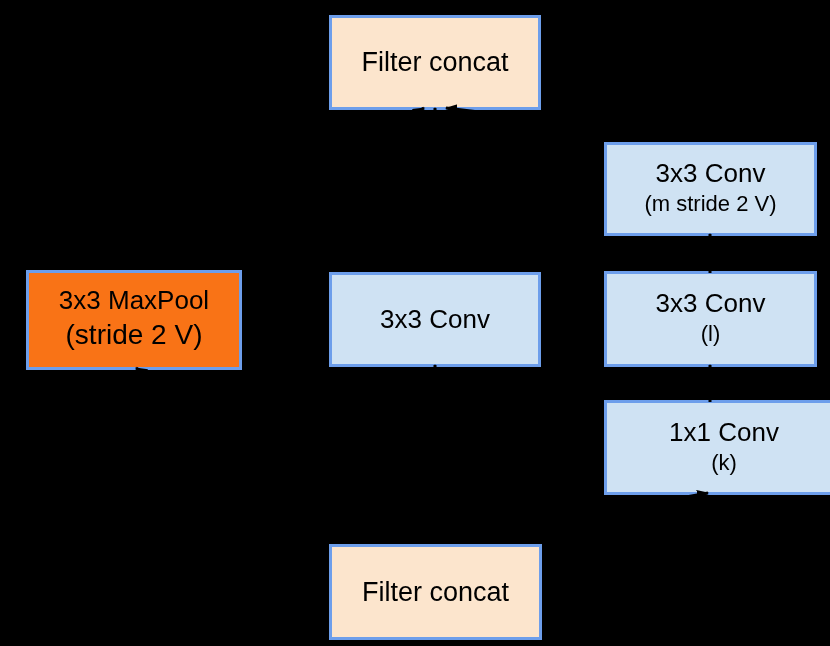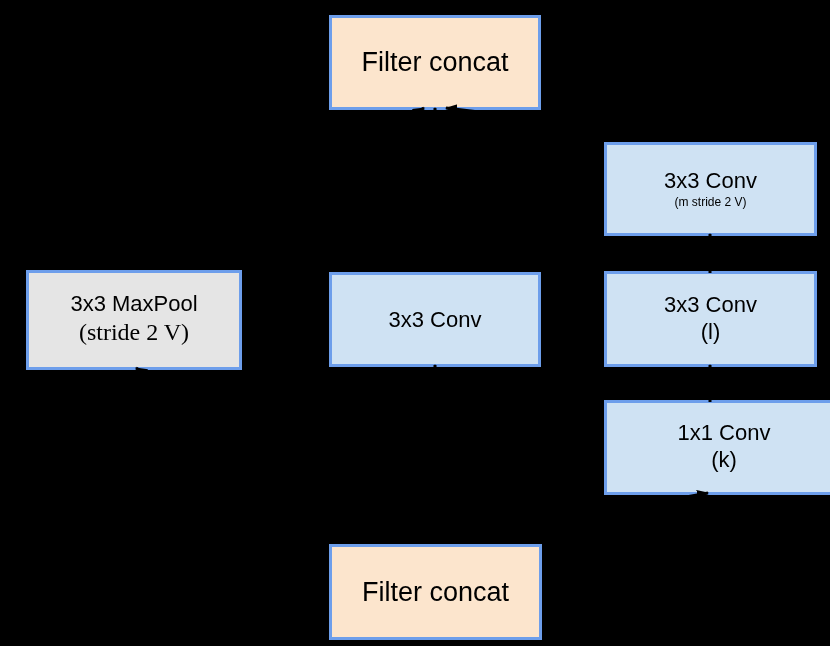--- a/index.html
+++ b/index.html
@@ -22,23 +22,23 @@
     box-sizing: border-box;
     border: 3px solid #6d9eeb;
     display: flex;
     flex-direction: column;
     align-items: center;
     justify-content: center;
     text-align: center;
     color: #000;
     z-index: 1;
   }
-  .node .label1 { font-size: 22px; line-height: 1.15; }
-  .node .label2 { font-size: 12px; line-height: 1.35; }
-  .node .label2.big { font-size: 24px; font-family: Liberation Serif, serif; }
+  .node .label1 { font-size: 26px; line-height: 1.15; }
+  .node .label2 { font-size: 22px; line-height: 1.35; }
+  .node .label2.big { font-size: 28px; }
   .node .label2.mid { font-size: 22px; }
   .node.concat { font-size: 27px; }
 
   #n-filter_concat_top    { left: 321px; top: 15px;  width: 212px; height: 95px; }
   #n-conv_m               { left: 596px; top: 142px; width: 213px; height: 94px; }
   #n-maxpool              { left: 18px;  top: 270px; width: 216px; height: 100px; }
   #n-conv_n               { left: 321px; top: 272px; width: 212px; height: 95px; }
   #n-conv_l               { left: 596px; top: 271px; width: 213px; height: 96px; }
   #n-conv_k               { left: 596px; top: 400px; width: 240px; height: 95px; }
   #n-filter_concat_bottom { left: 321px; top: 544px; width: 213px; height: 96px; }
@@ -60,21 +60,21 @@
 
   <div class="node concat" id="n-filter_concat_top" style="background: rgb(252, 229, 205); border-color: rgb(109, 158, 235); color: rgb(0, 0, 0);">
     <span>Filter concat</span>
   </div>
 
   <div class="node" id="n-conv_m" style="background: rgb(207, 226, 243); border-color: rgb(109, 158, 235); color: rgb(0, 0, 0);">
     <div class="label1">3x3 Conv</div>
     <div class="label2">(m stride 2 V)</div>
   </div>
 
-  <div class="node" id="n-maxpool" style="background: #e5e5e5; border-color: rgb(109, 158, 235); color: rgb(0, 0, 0);">
+  <div class="node" id="n-maxpool" style="background: #f97316; border-color: rgb(109, 158, 235); color: rgb(0, 0, 0);">
     <div class="label1">3x3 MaxPool</div>
     <div class="label2 big">(stride 2 V)</div>
   </div>
 
   <div class="node" id="n-conv_n" style="background: rgb(207, 226, 243); border-color: rgb(109, 158, 235); color: rgb(0, 0, 0);">
     <div class="label1">3x3 Conv</div>
   </div>
 
   <div class="node" id="n-conv_l" style="background: rgb(207, 226, 243); border-color: rgb(109, 158, 235); color: rgb(0, 0, 0);">
     <div class="label1">3x3 Conv</div>

